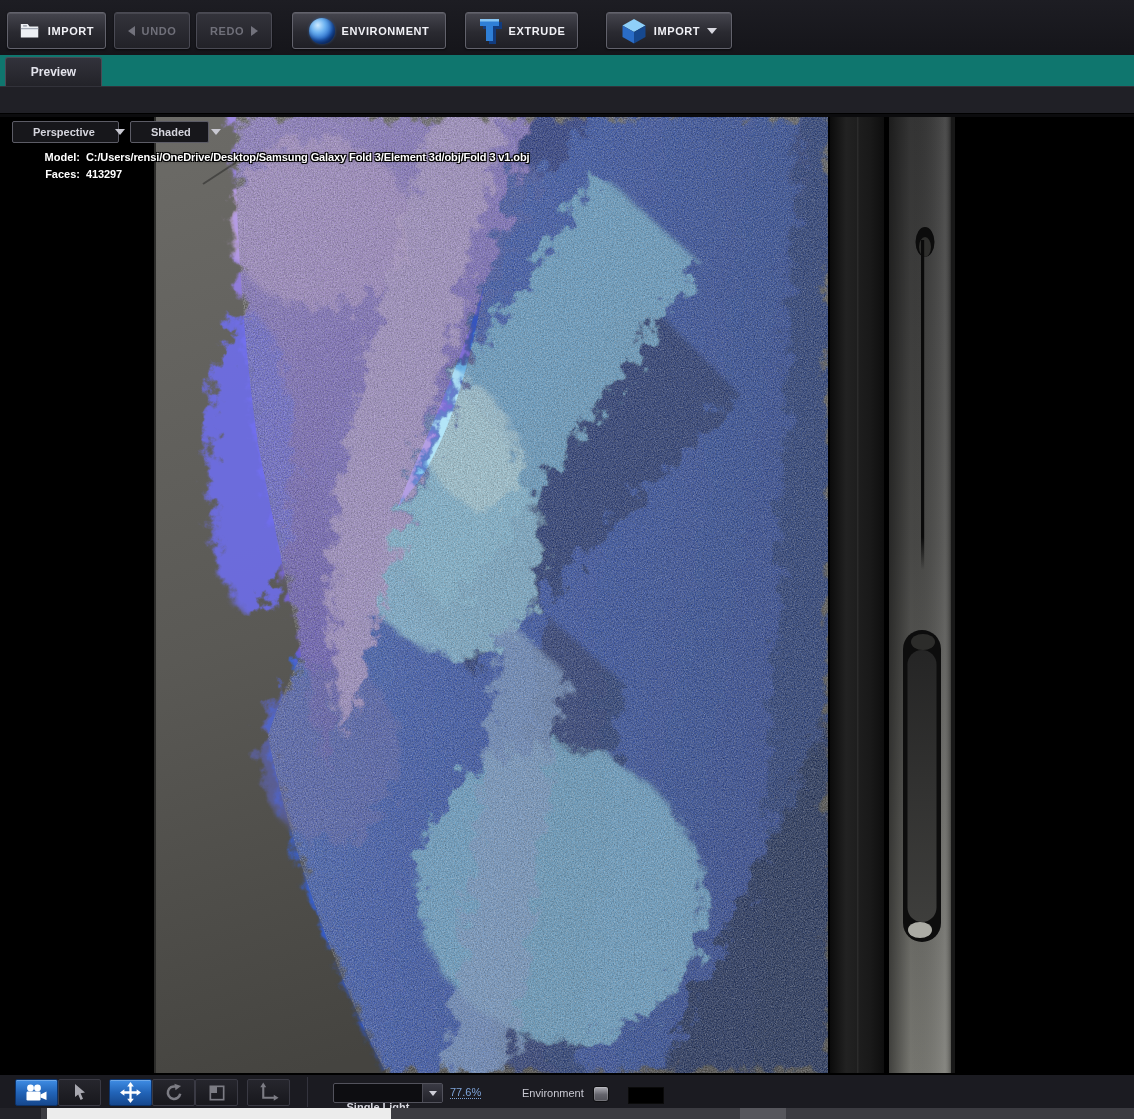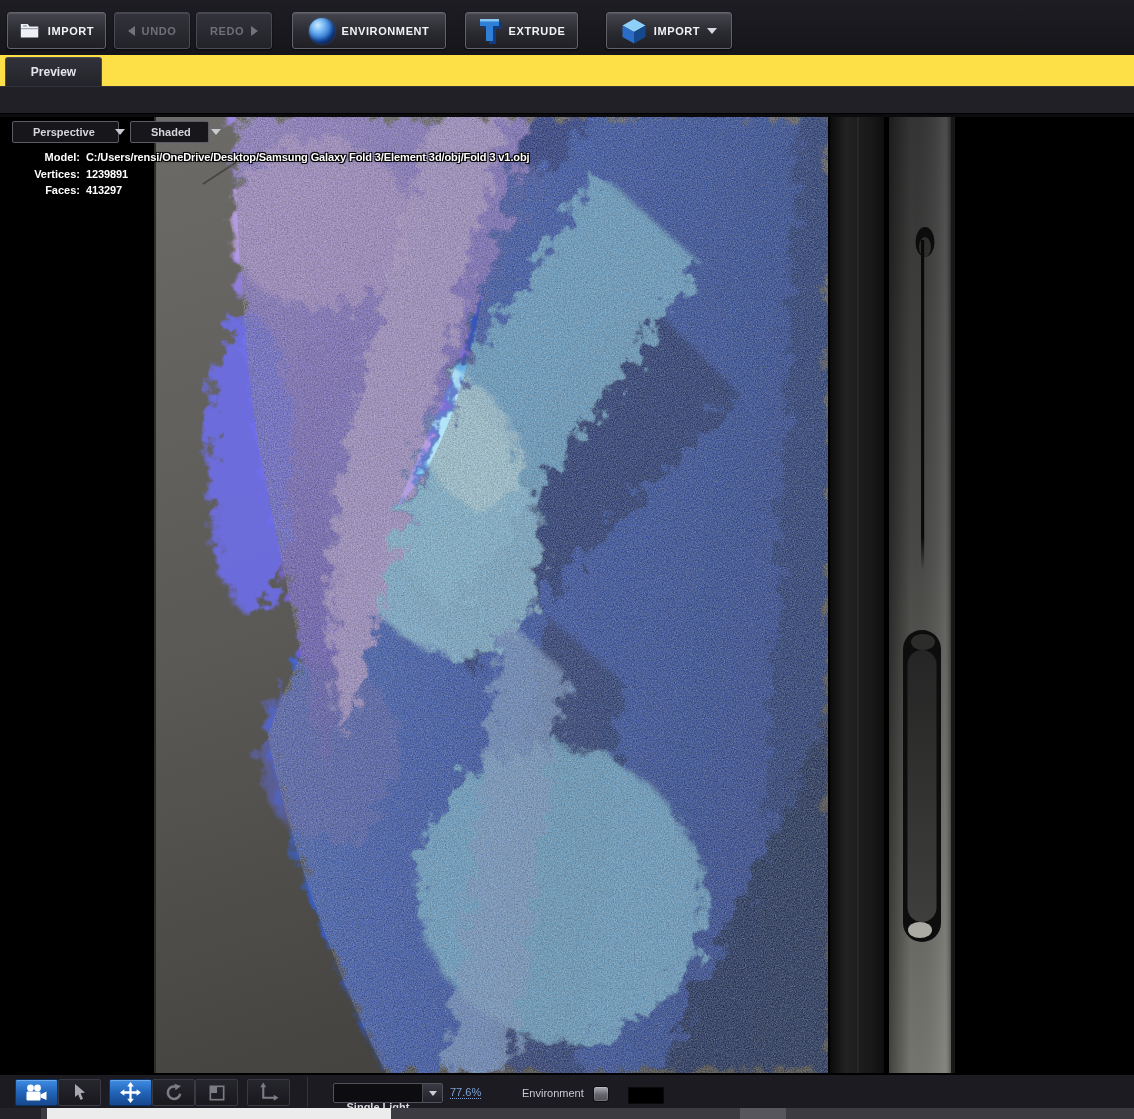--- a/index.html
+++ b/index.html
@@ -15,21 +15,21 @@
         box-shadow:inset 0 1px 0 rgba(255,255,255,.10),0 1px 2px rgba(0,0,0,.6);
         color:#f2f2f7;font-size:11px;font-weight:bold;letter-spacing:.6px;cursor:pointer;}
   .hbtn.disabled{background:linear-gradient(#33333b,#222228);border-color:#4a4a54;color:#70707a;align-items:center;}
   .tri-l{width:0;height:0;border-top:5px solid transparent;border-bottom:5px solid transparent;border-right:7px solid #72727c;}
   .tri-r{width:0;height:0;border-top:5px solid transparent;border-bottom:5px solid transparent;border-left:7px solid #72727c;}
   .caret{width:0;height:0;border-left:5px solid transparent;border-right:5px solid transparent;border-top:6px solid #d8d8e0;}
   .sphere{width:26px;height:26px;border-radius:50%;
           background:radial-gradient(circle at 34% 28%, #cdeaff 0%, #6fb4f2 28%, #1f64c8 62%, #0a3686 100%);
           box-shadow:inset -2px -3px 5px rgba(0,0,20,.55),0 0 3px rgba(60,140,255,.4);}
   
-  .tabrow{position:absolute;left:0;top:55px;width:1134px;height:31px;background:#fde047;}
+  .tabrow{position:absolute;left:0;top:55px;width:1134px;height:31px;background:#0f766e;}
   .tab{position:absolute;left:5px;top:2px;width:97px;height:29px;box-sizing:border-box;
        background:linear-gradient(#32323b,#232329);border:1px solid #4a4a55;border-bottom:none;
        border-radius:3px 3px 0 0;color:#e4e4ec;font-size:12px;font-weight:bold;
        display:flex;align-items:center;justify-content:center;cursor:pointer;}
   .substrip{position:absolute;left:0;top:86px;width:1134px;height:28px;
             background:#202026;border-top:1px solid #32323a;border-bottom:1px solid #000;box-sizing:border-box;}
   
   .viewport{position:absolute;left:0;top:114px;width:1134px;height:959px;background:#000;}
   .vp-select{position:absolute;height:22px;box-sizing:border-box;background:#17171b;
              border:1px solid #5c5c66;border-radius:2px;color:#d5d5dd;font-size:11px;font-weight:bold;
@@ -251,24 +251,20 @@
     <div class="vp-select" style="left:130px;top:7px;width:79px;">
       <span class="lbl">Shaded</span>
       <span class="caret"></span>
     </div>
     <div class="modelinfo">
       <div class="row">
         <span class="lab">Model:</span>
         <span class="val">C:/Users/rensi/OneDrive/Desktop/Samsung Galaxy Fold 3/Element 3d/obj/Fold 3 v1.obj</span>
       </div>
       <div class="row">
-        <span class="lab">Vertices:</span>
-        <span class="val">1239891</span>
-      </div>
-      <div class="row">
         <span class="lab">Faces:</span>
         <span class="val">413297</span>
       </div>
     </div>
   </div>
 
   <div class="footer">
     <div class="tbtn active" style="left:15px;">
       <svg width="23" height="18" viewBox="0 0 23 18">
         <circle cx="5.5" cy="4" r="3.4" fill="#fff"></circle>

